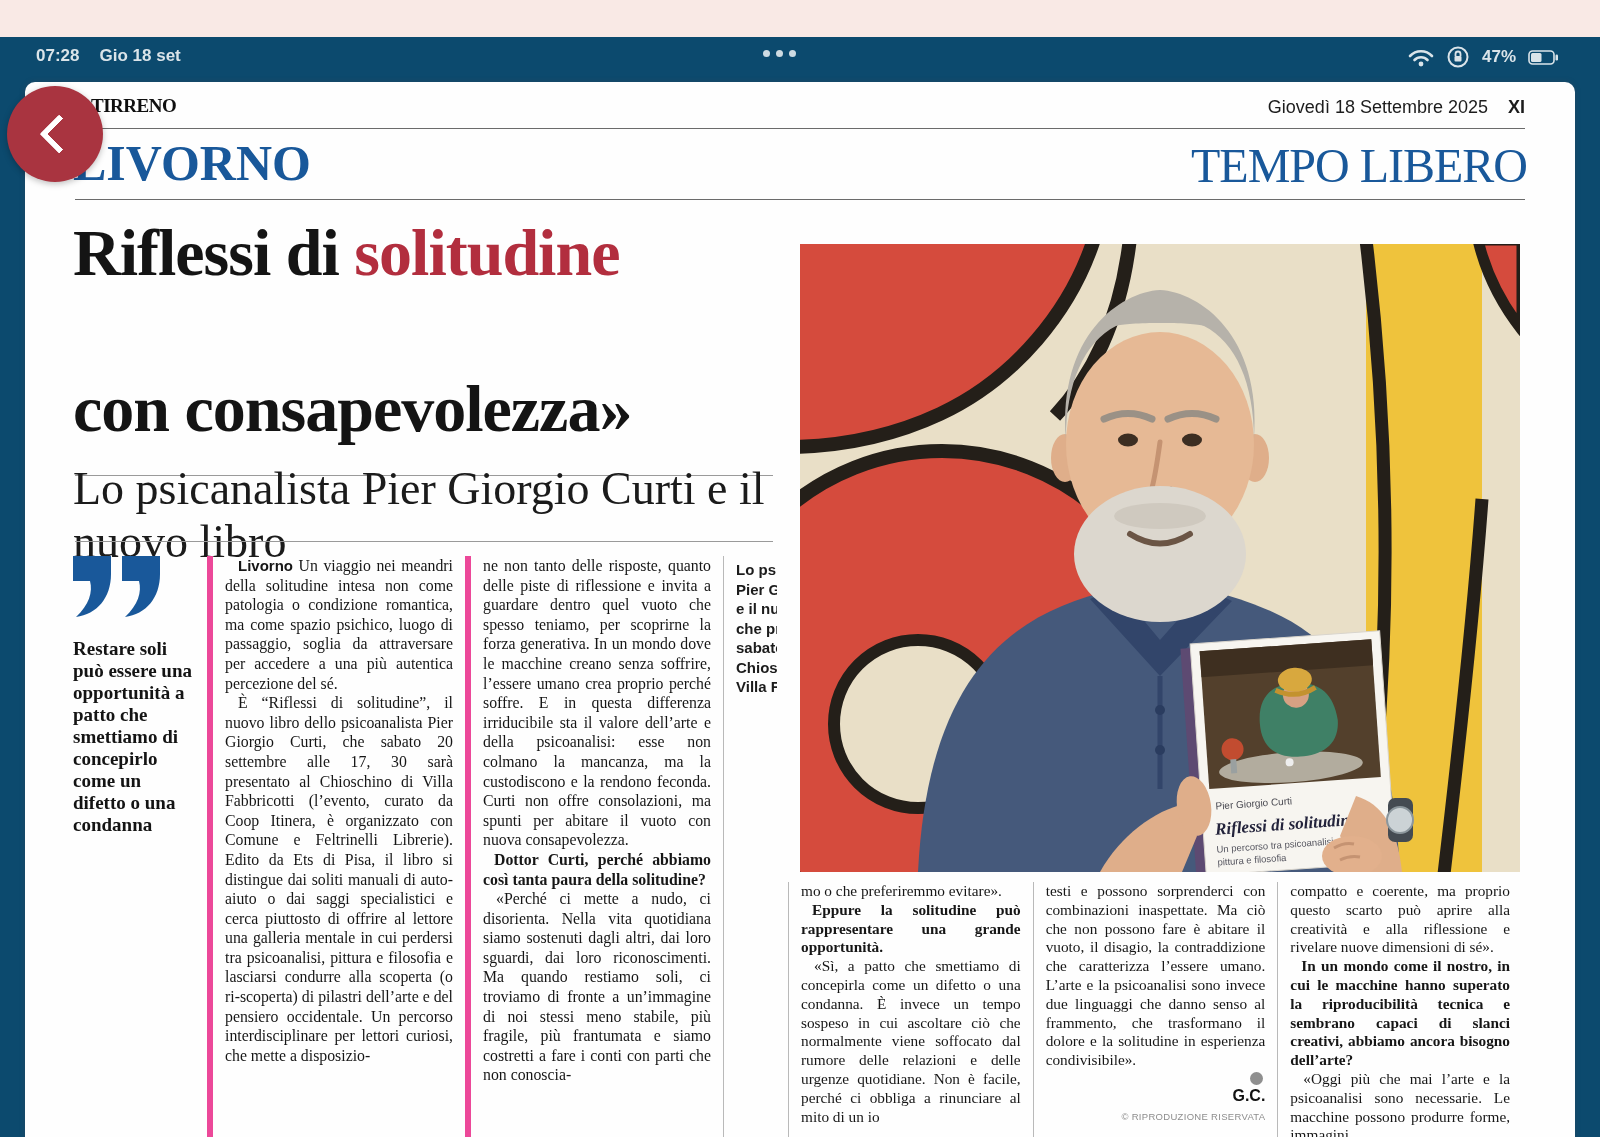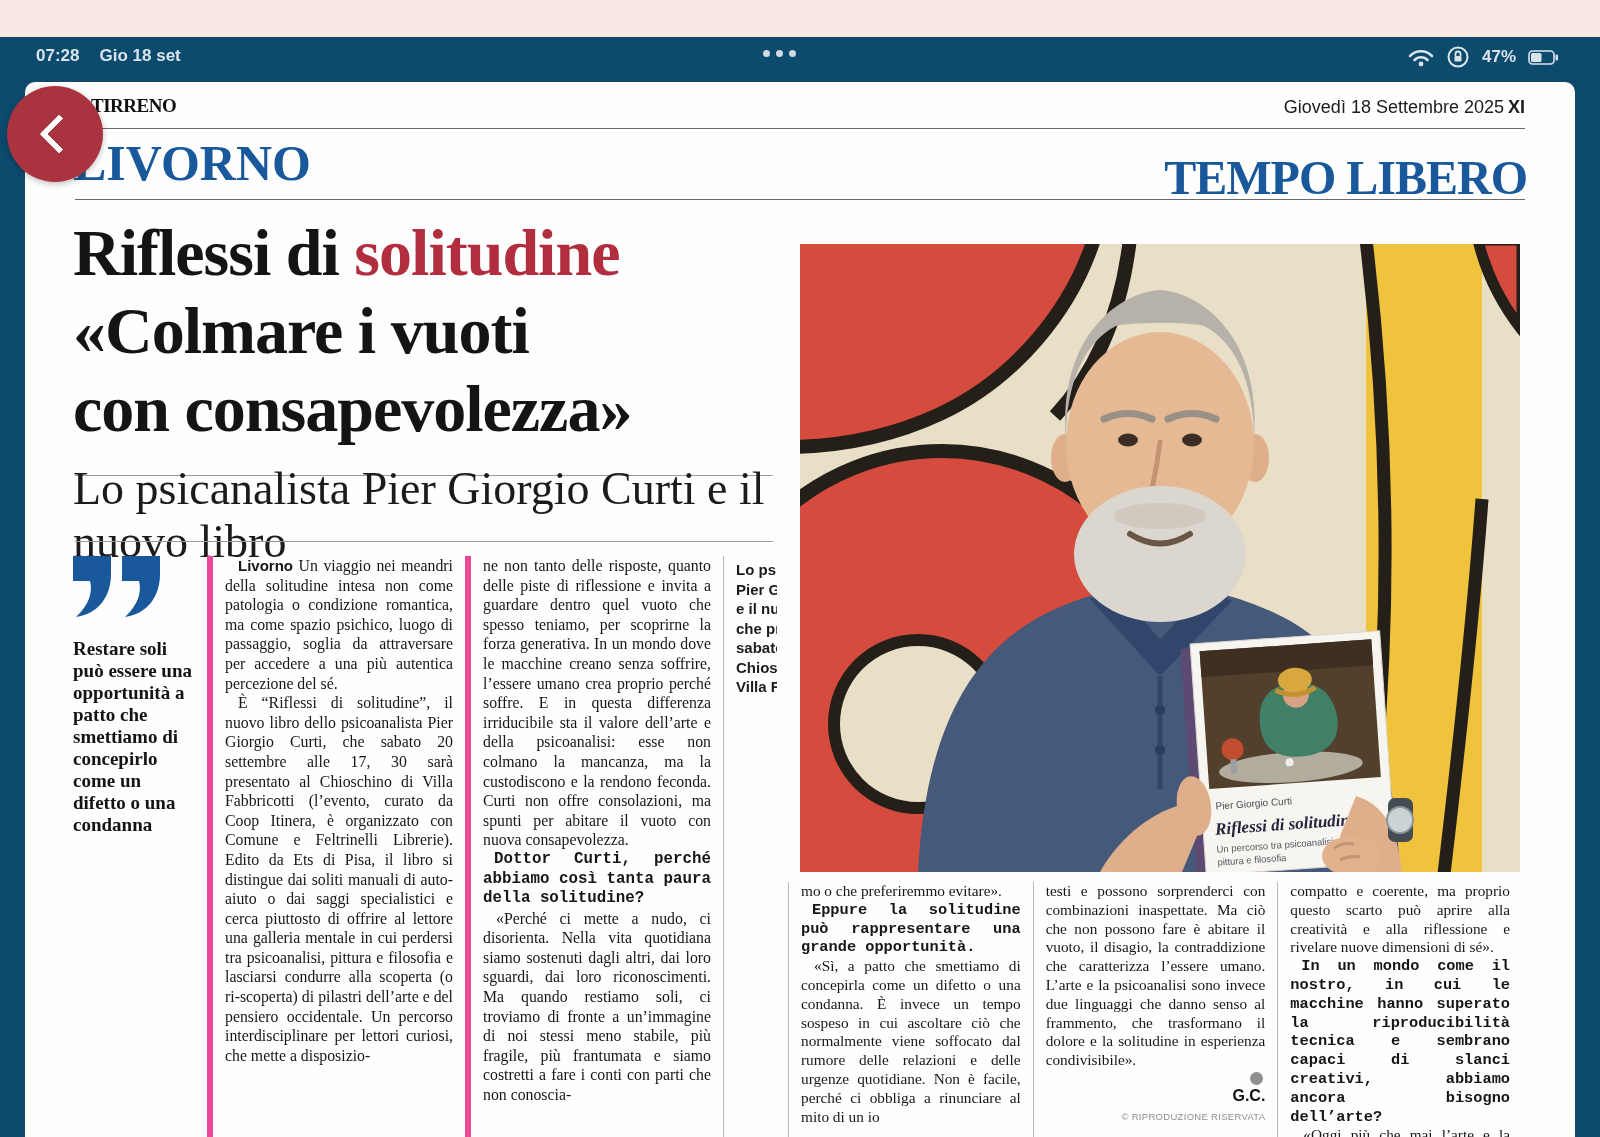--- a/index.html
+++ b/index.html
@@ -16,42 +16,42 @@
             font-family:"Liberation Sans",sans-serif;font-size:17px;font-weight:bold;
             color:rgba(255,255,255,.85);}
   .sb-right svg{opacity:.85;}
   
   .page{position:absolute;left:25px;top:45px;width:1550px;height:1092px;background:#fefefe;
         border-radius:10px 10px 0 0;box-shadow:0 0 6px rgba(120,60,50,.18);}
   .rule{position:absolute;height:1px;background:#6b6b6b;}
   .rule.light{background:#9a9a9a;}
   .masthead{position:absolute;left:66px;top:13px;font-size:19px;font-weight:bold;
             letter-spacing:-.5px;color:#0f0f0f;}
-  .issue{position:absolute;right:50px;top:15px;display:flex;gap:4px;align-items:baseline;
+  .issue{position:absolute;right:50px;top:15px;display:flex;gap:20px;align-items:baseline;
          font-family:"Liberation Sans",sans-serif;font-size:18px;color:#1c1c1c;}
   .issue .pn{font-weight:bold;}
   .section-l{position:absolute;left:48px;top:52px;font-size:50px;font-weight:bold;color:#19589a;}
-  .section-r{position:absolute;right:48px;top:68px;font-size:48px;font-weight:bold;color:#19589a;
+  .section-r{position:absolute;right:48px;top:56px;font-size:48px;font-weight:normal;color:#19589a;
              letter-spacing:-1px;}
   
   .headline{position:absolute;left:48px;top:132px;width:710px;font-size:66px;line-height:78px;
             font-weight:bold;color:#141414;letter-spacing:-1px;}
   .headline .red{color:#b22e3e;}
   .subhead{position:absolute;left:48px;top:380px;width:700px;font-size:46px;color:#1b1b1b;}
   
   .leftcols{position:absolute;left:48px;top:474px;width:704px;height:588px;display:flex;
             overflow:hidden;}
   .qcol{width:124px;flex:none;padding-right:10px;}
   .pullquote{margin-top:16px;font-size:19px;line-height:22px;font-weight:bold;color:#141414;}
   .tcol{width:228px;flex:none;border-left:6px solid #ec4899;padding:0 12px;overflow:hidden;}
   .capcol{width:128px;flex:none;border-left:1px solid #b9b9b9;padding-left:12px;}
   .tcol p{margin:0;font-size:15.8px;line-height:19.6px;text-align:justify;color:#161616;}
   .tcol p.ind{text-indent:13px;}
   .kicker{font-family:"Liberation Sans",sans-serif;font-weight:bold;font-size:15px;}
-  .qst{font-family:Liberation Mono, monospace;font-weight:bold;font-size:15.2px;
+  .qst{font-family:Liberation Serif, serif;font-weight:bold;font-size:15.2px;
        line-height:19.4px;text-indent:11px;}
   .caption{font-family:"Liberation Sans",sans-serif;font-weight:600;font-size:15px;
            line-height:19.5px;color:#1c1c1c;margin-top:4px;}
   
   .photo{position:absolute;left:775px;top:162px;width:720px;height:628px;overflow:hidden;
          background:#e9dfc7;}
   
   .bottomcols{position:absolute;left:763px;top:800px;width:734px;height:266px;display:flex;
               overflow:hidden;}
   .bcol{flex:1 1 0;border-left:1px solid #b9b9b9;padding:0 12px;overflow:hidden;}
@@ -117,21 +117,21 @@
       <span>Giovedì 18 Settembre 2025</span>
       <span class="pn">XI</span>
     </div>
 
     <div class="section-l">LIVORNO</div>
     <div class="section-r">TEMPO LIBERO</div>
     <div class="rule" style="left:50px;top:117px;width:1450px;"></div>
 
     <div class="headline">
       <span>Riflessi di </span><span class="red">solitudine</span><br>
-      <span>«Colmare i vuoti</span><br>
+      <br>
       <span>con consapevolezza»</span>
     </div>
     <div class="rule light" style="left:50px;top:393px;width:698px;"></div>
     <div class="subhead">Lo psicanalista Pier Giorgio Curti e il nuovo libro</div>
     <div class="rule light" style="left:50px;top:459px;width:698px;"></div>
 
     <div class="leftcols">
       <div class="qcol">
         <svg width="92" height="62" viewBox="0 0 92 62">
           <path d="M0,0 H38 V18 C38,42 24,58 3,61 C16,49 20,36 17,25 H0 Z" fill="#19589a"></path>

